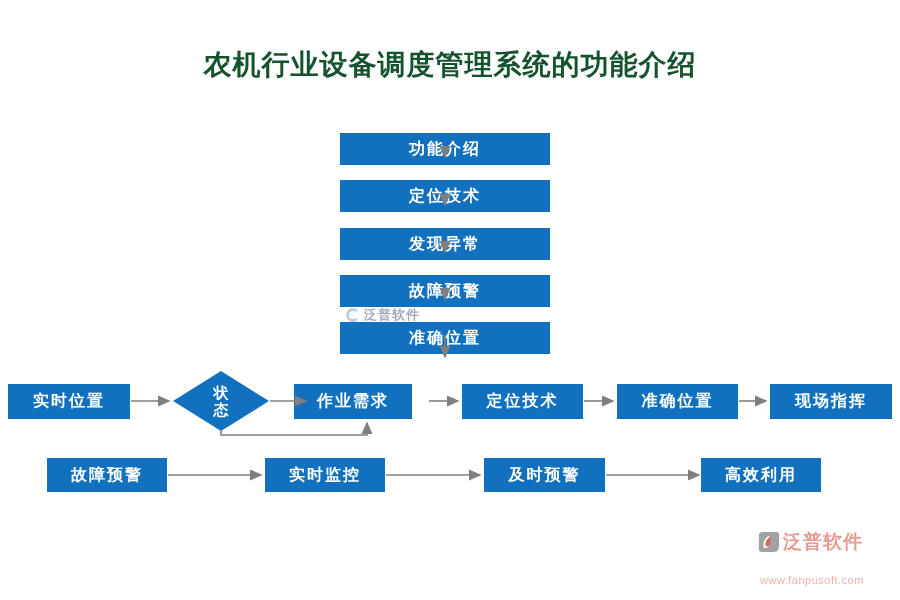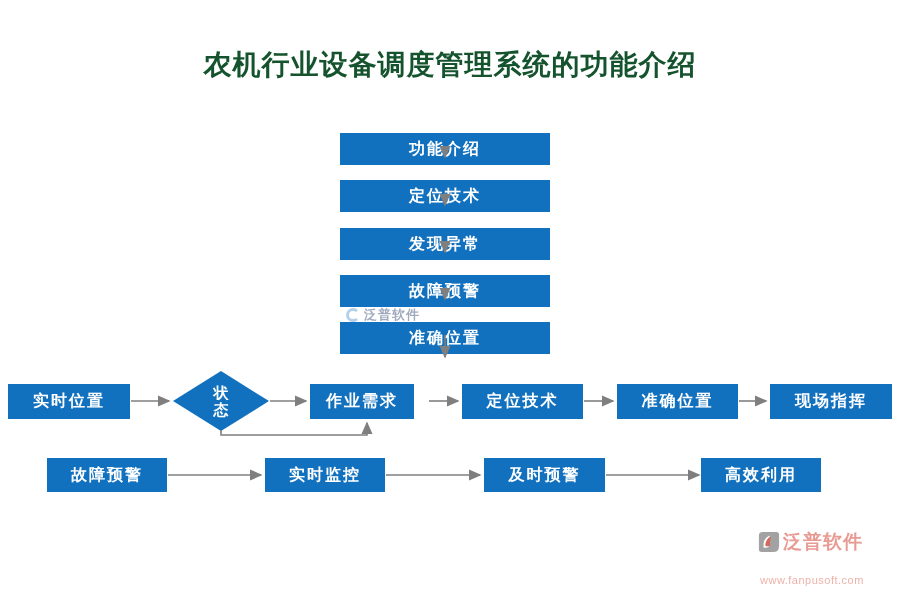--- a/index.html
+++ b/index.html
@@ -63,21 +63,21 @@
 
   <div class="wm-embed">
     <span class="ring"></span>
     <span>泛普软件</span>
   </div>
 
   <div class="node" style="left:8px;top:384px;width:122px;height:35px">实时位置</div>
   <div class="diamond">
     <span class="wrap">状态</span>
   </div>
-  <div class="node" style="left:310px;top:384px;width:104px;height:35px">作业需求</div>
+  <div class="node" style="left:294px;top:384px;width:118px;height:35px">作业需求</div>
   <div class="node" style="left:462px;top:384px;width:121px;height:35px">定位技术</div>
   <div class="node" style="left:617px;top:384px;width:121px;height:35px">准确位置</div>
   <div class="node" style="left:770px;top:384px;width:122px;height:35px">现场指挥</div>
 
   <div class="node" style="left:47px;top:458px;width:120px;height:34px">故障预警</div>
   <div class="node" style="left:265px;top:458px;width:120px;height:34px">实时监控</div>
   <div class="node" style="left:484px;top:458px;width:121px;height:34px">及时预警</div>
   <div class="node" style="left:701px;top:458px;width:120px;height:34px">高效利用</div>
 
   <svg class="edges" width="900" height="600">

